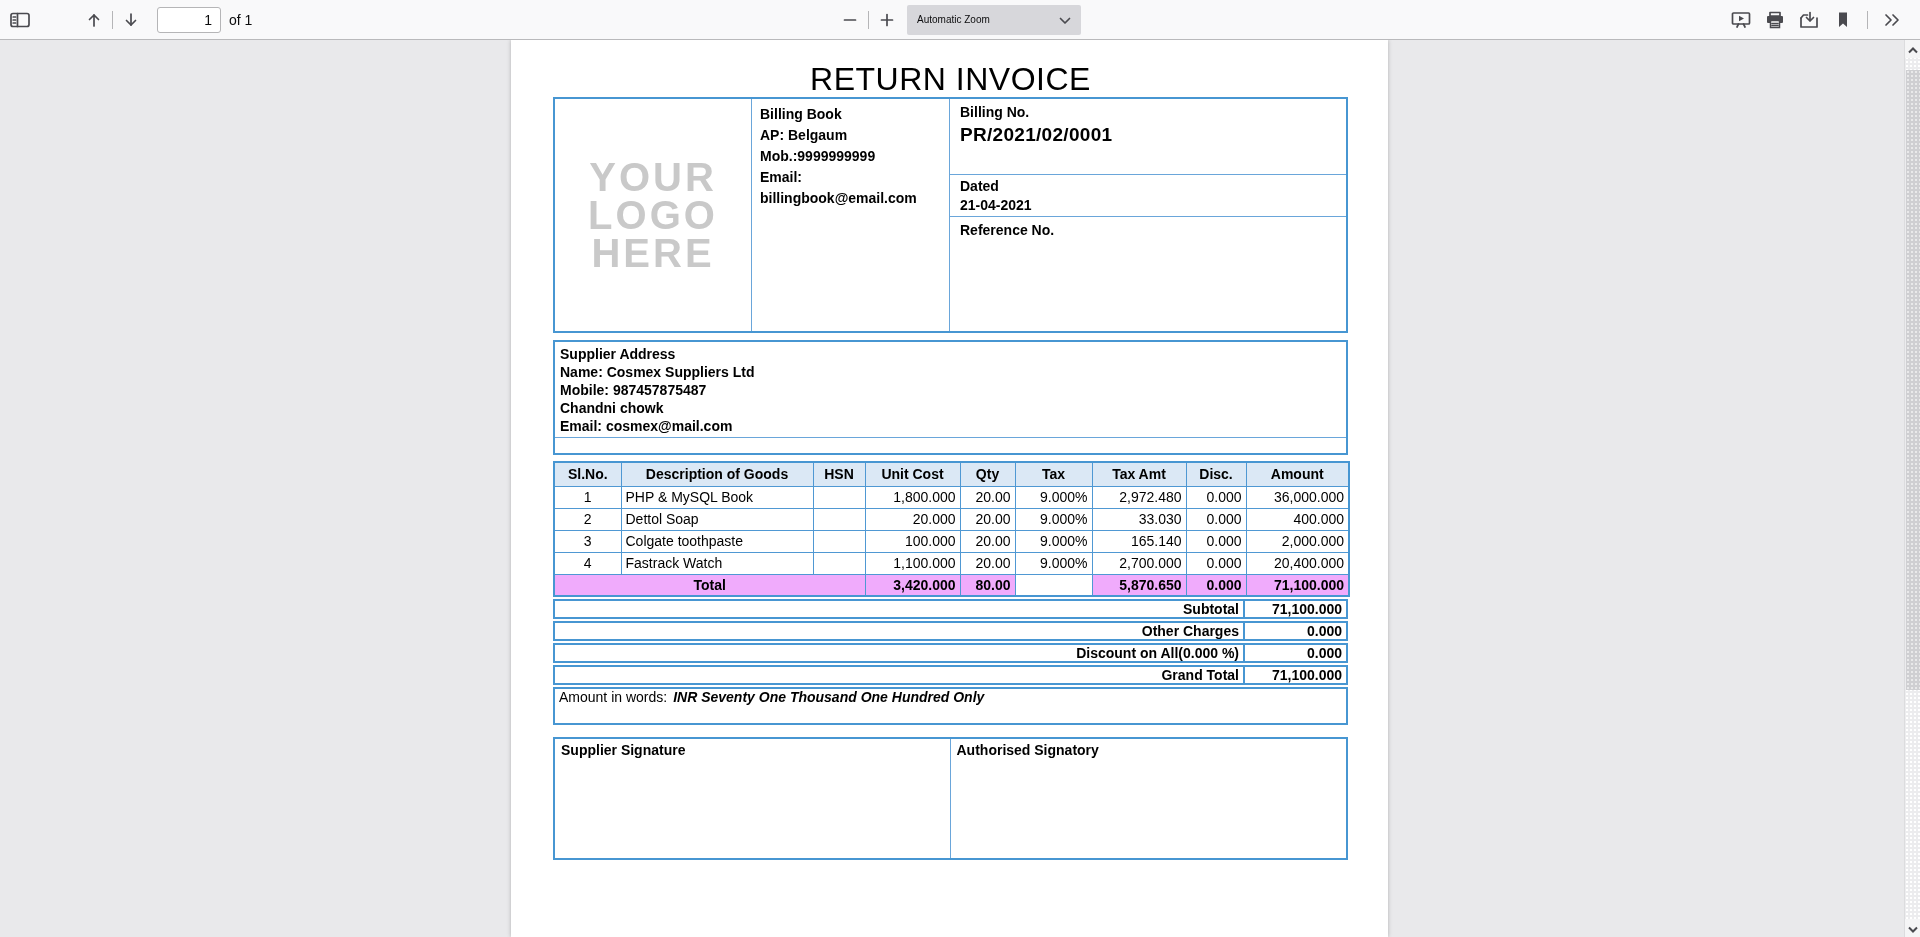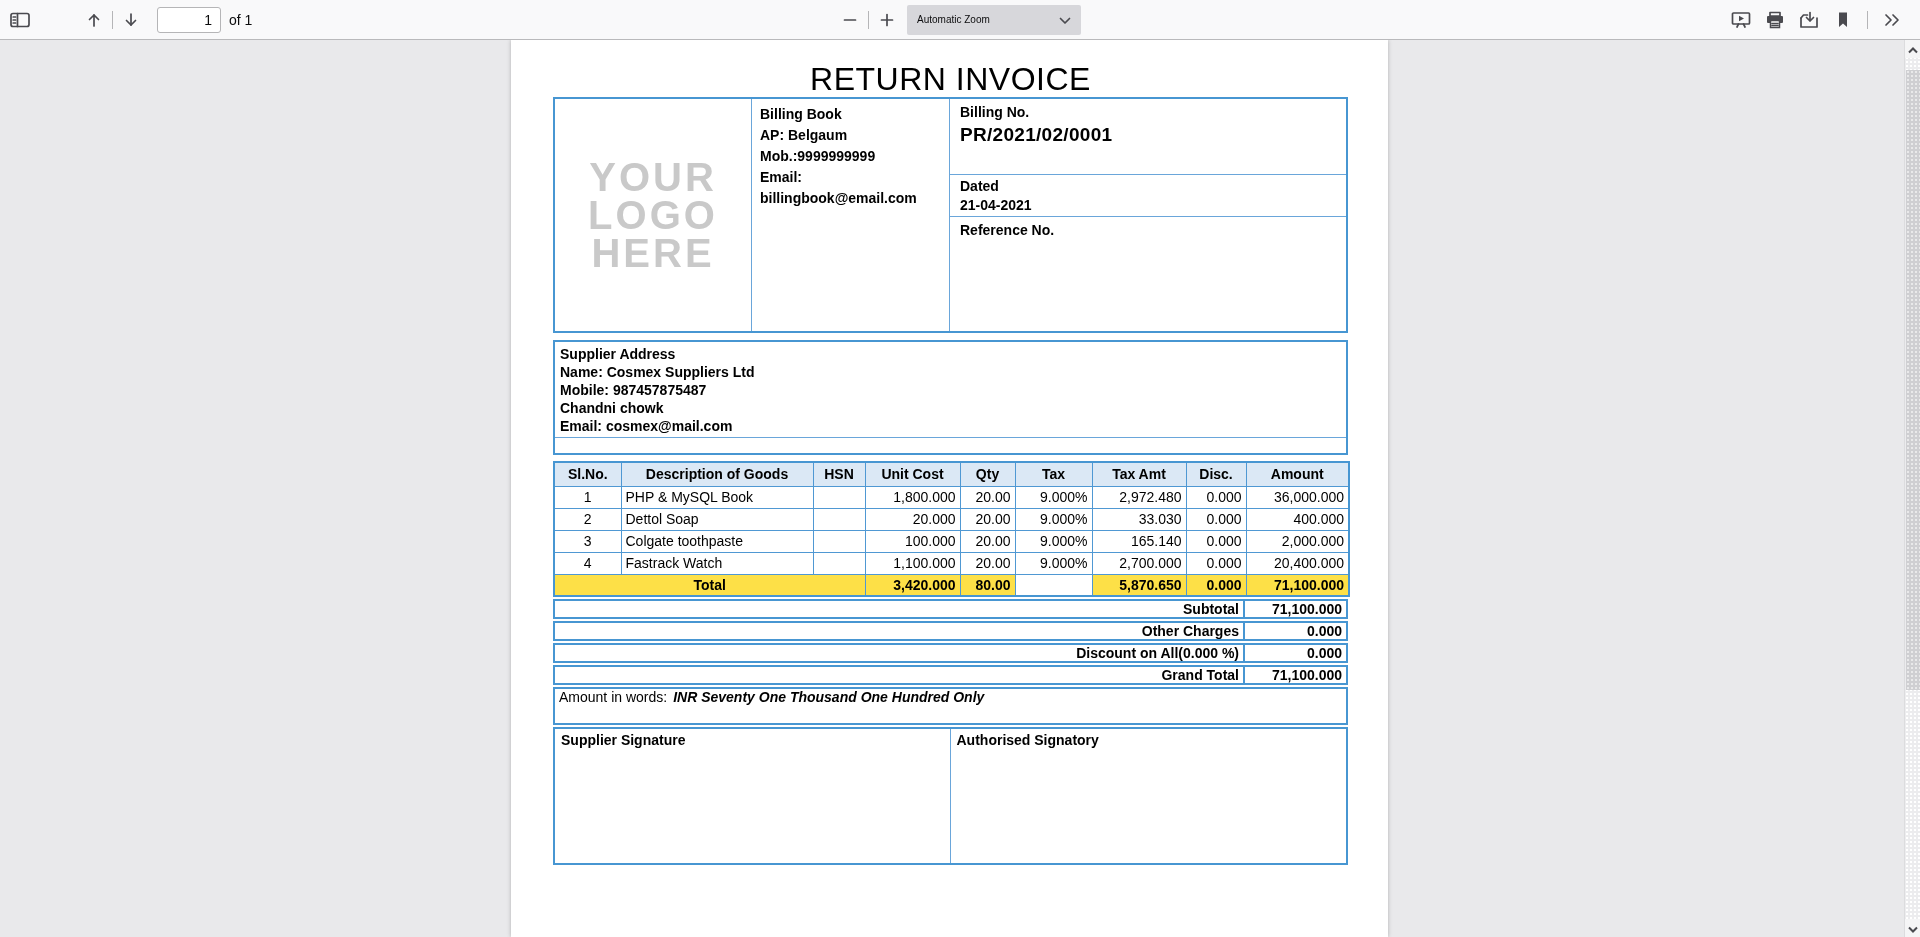--- a/index.html
+++ b/index.html
@@ -68,38 +68,38 @@
   .supplier-box { margin-top:7px; height:115px; }
   .supplier-inner { height:96px; border-bottom:1px solid #6aa6da; padding:3px 5px; }
   .supplier-inner div { font-size:14px; font-weight:bold; line-height:18px; color:#000; }
 
   
   table.items { margin-top:6px; width:795px; border-collapse:collapse; table-layout:fixed;
     border:2px solid #4796d2; }
   table.items td { border:1px solid #4f98d3; font-size:14px; color:#000;
     height:22px; padding:0 4px; overflow:hidden; white-space:nowrap; }
   table.items tr.head td { background:#dbe8f5; font-weight:bold; text-align:center; height:24px; }
-  table.items tr.totalrow td { background:#fde047; font-weight:bold; }
+  table.items tr.totalrow td { background:#f0abfc; font-weight:bold; }
   table.items tr.totalrow td.nobg { background:#ffffff; }
   .c { text-align:center; } .r { text-align:right; } .l { text-align:left; }
 
   
   .sum-row { margin-top:2px; height:20px; display:flex; }
   .sum-label { flex:1; font-size:14px; font-weight:bold; text-align:right;
     padding-right:4px; line-height:16px; border-right:2px solid #4796d2; }
   .sum-value { width:101px; font-size:14px; font-weight:bold; text-align:right;
     padding-right:4px; line-height:16px; }
 
   
   .words-row { margin-top:2px; height:38px; padding:0 4px; display:flex; }
   .words-row .wl { font-size:14px; color:#000; }
   .words-row .wv { font-size:14px; font-weight:bold; font-style:italic; margin-left:6px; }
 
   
-  .sign-box { margin-top:2px; height:138px; display:flex; }
+  .sign-box { margin-top:12px; height:123px; display:flex; }
   .sign-cell { width:50%; padding:3px 6px; font-size:14px; font-weight:bold; color:#000; }
   .sign-cell.first { border-right:1px solid #6aa6da; }
 </style>
 </head>
 <body>
 
 <div class="toolbar">
   <div class="tb-left">
     <button class="tb-btn">
       <span>

